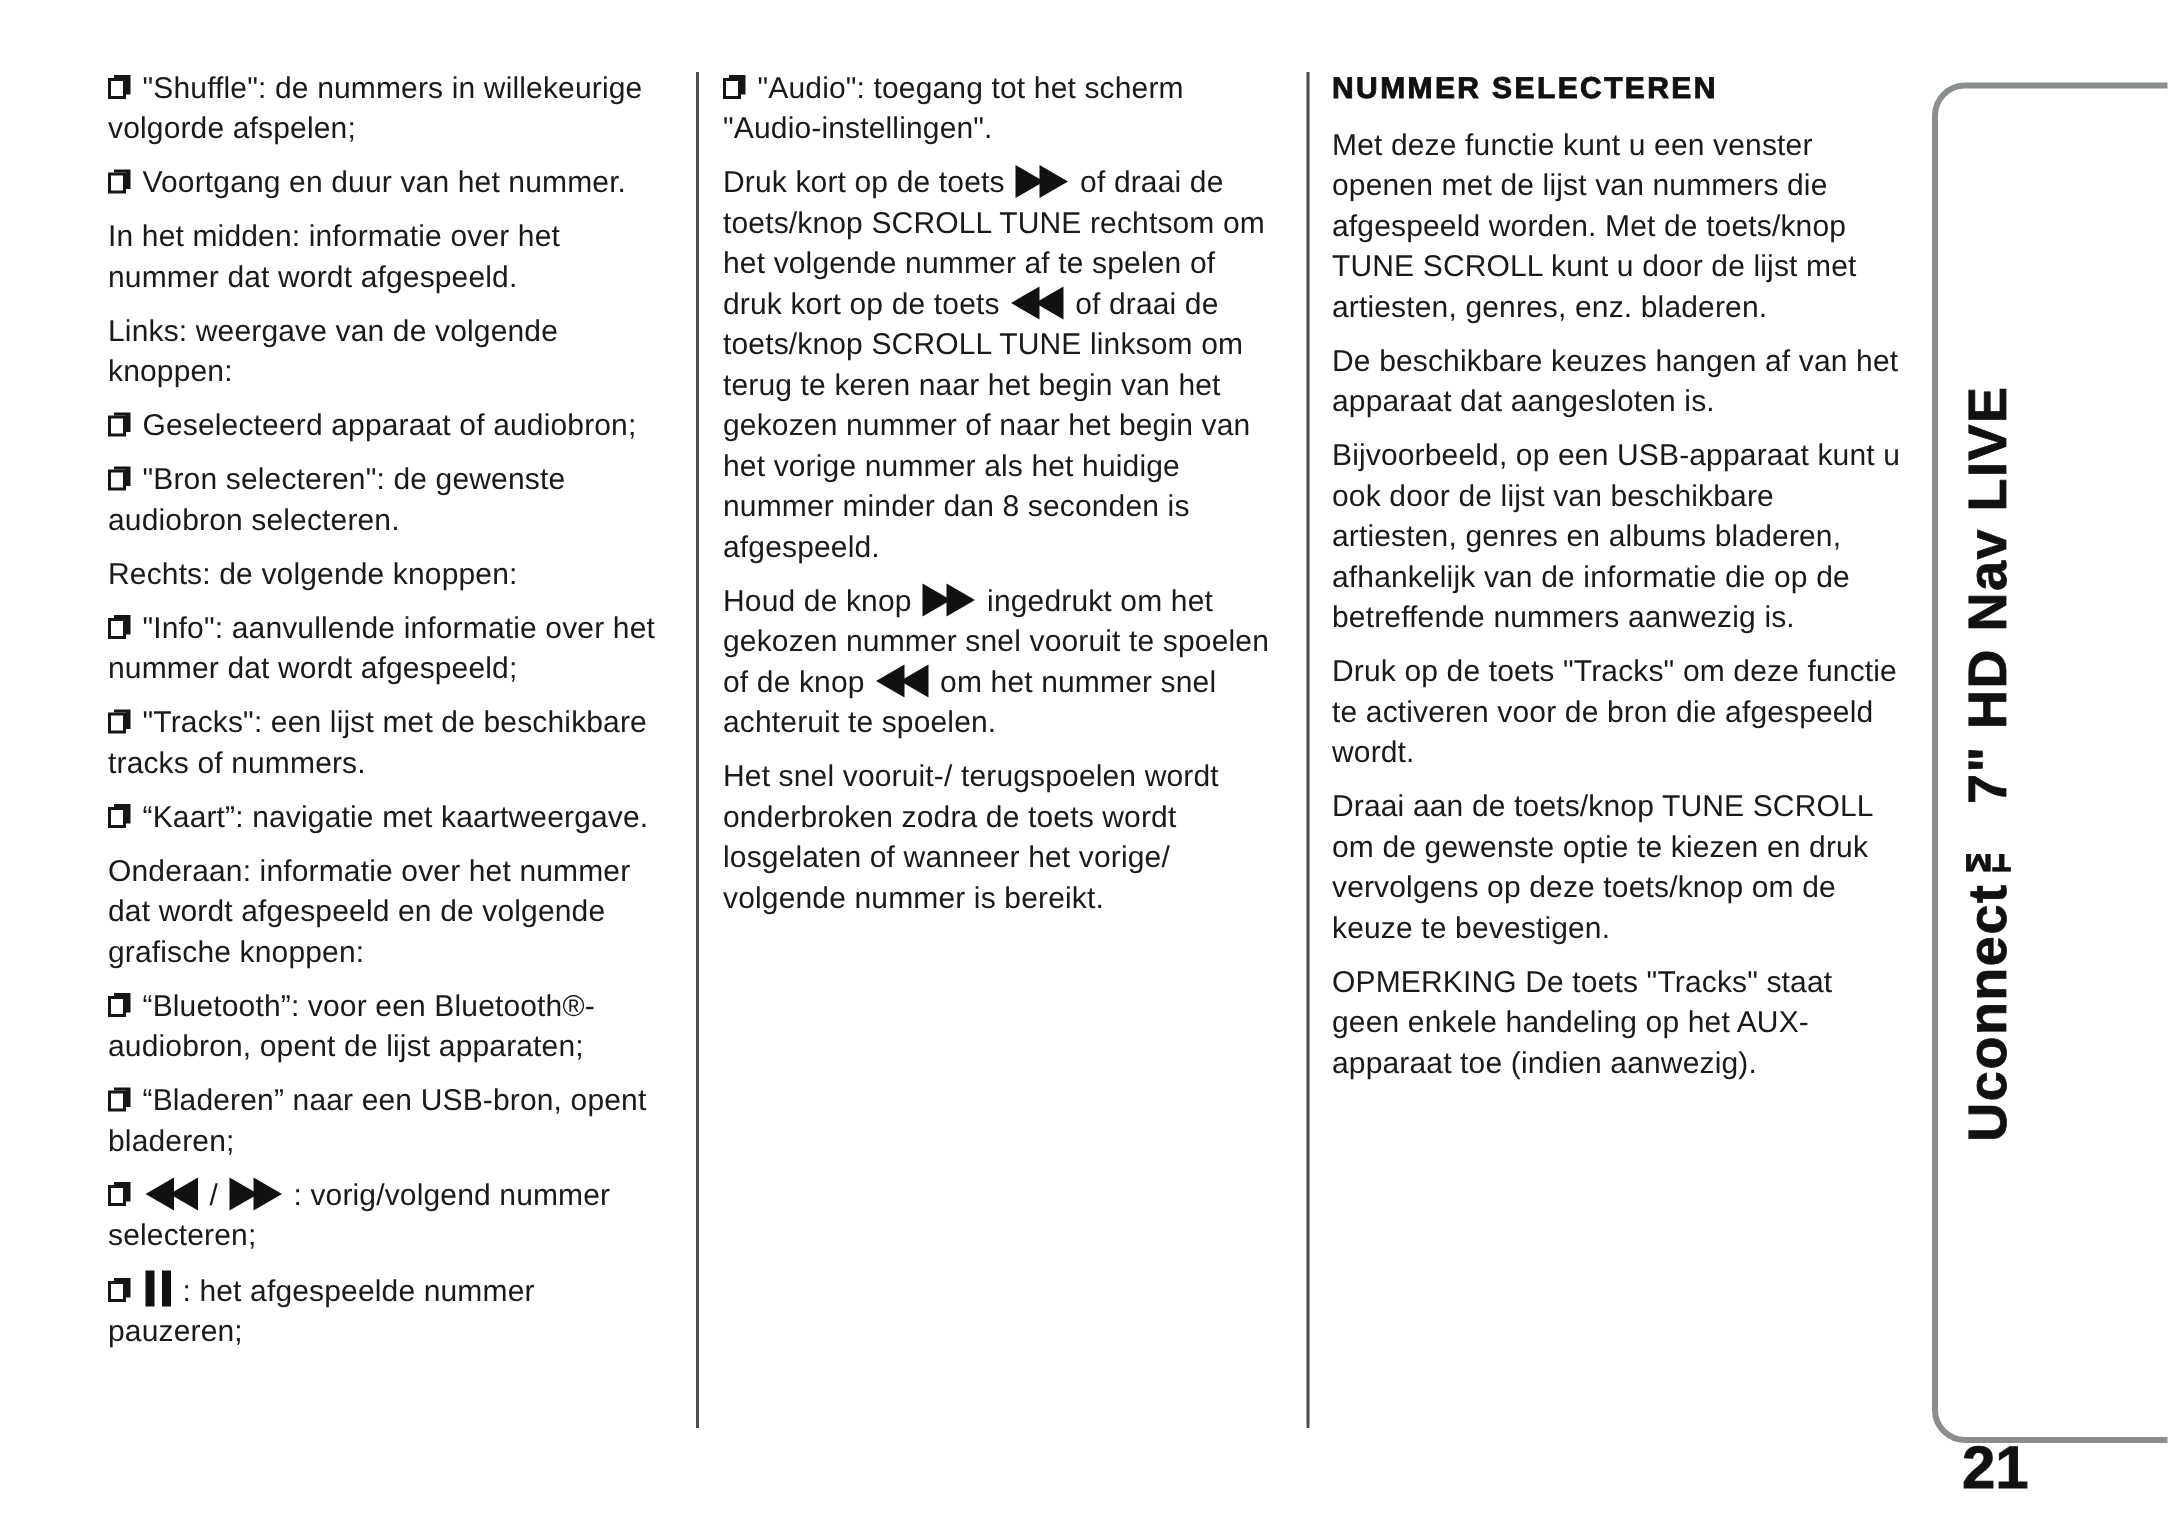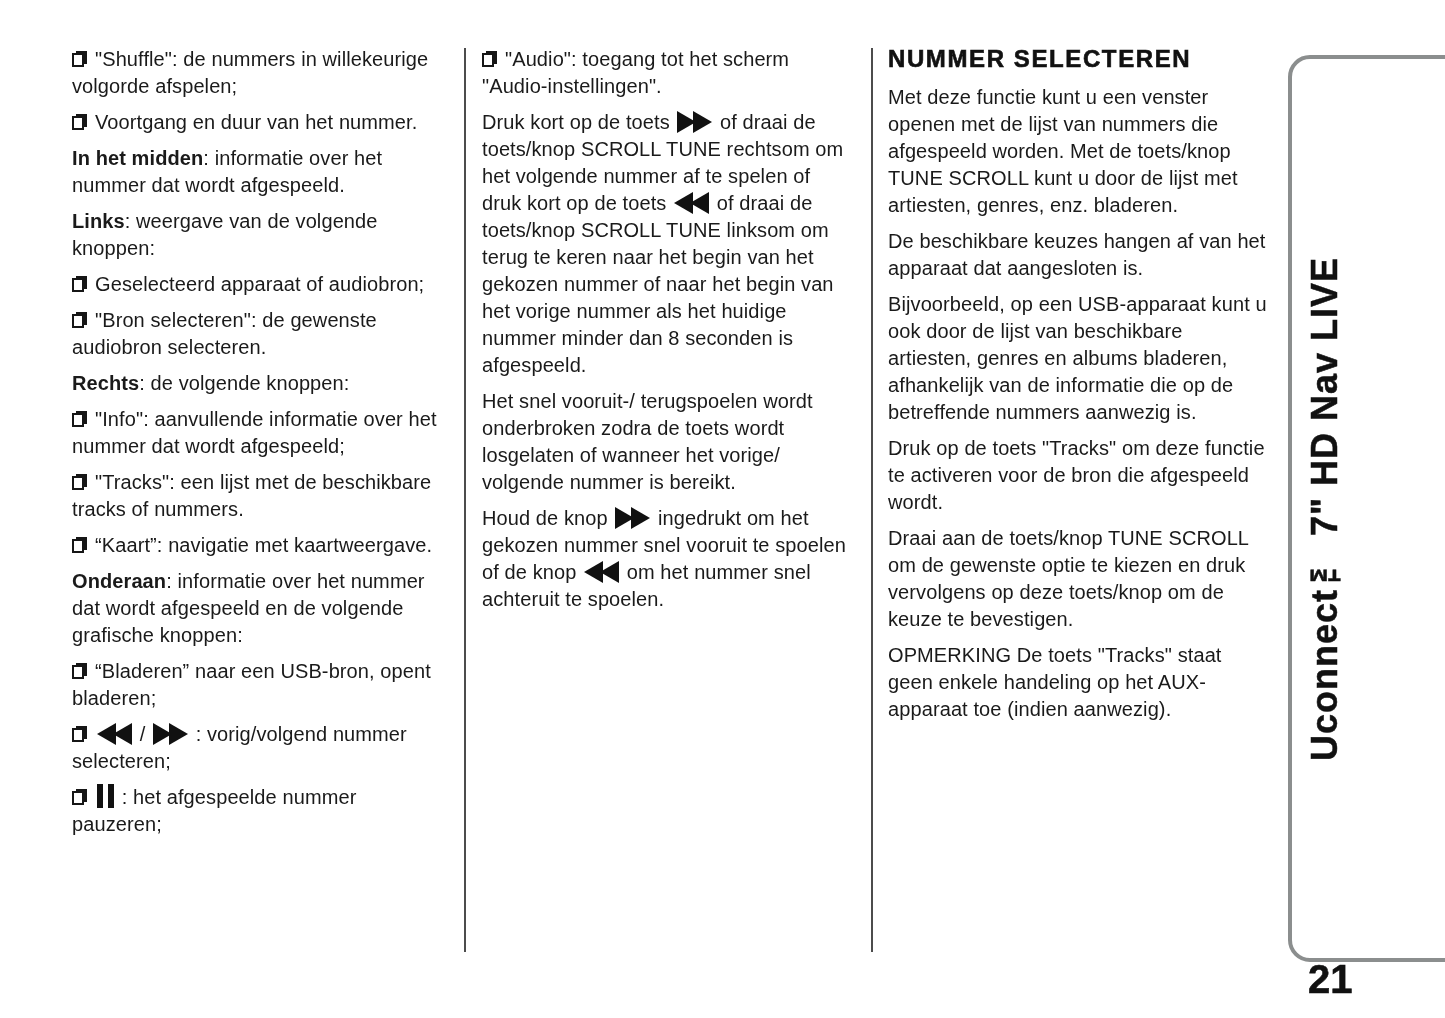--- a/index.html
+++ b/index.html
@@ -35,25 +35,25 @@
     width: 2px;
     height: 904px;
     background: #4c4c4c;
   }
   .vdivider-1 { left: 464px; }
   .vdivider-2 { left: 871px; }
 
   .para {
     margin: 0 0 9px 0;
   }
-  .para .b { font-weight: bold; }
+  .para .b { font-weight: normal; }
 
   .heading {
     margin: 30px 0 12px 0;
-    font-size: 24px;
+    font-size: 20px;
     line-height: 26px;
     font-weight: bold;
     letter-spacing: 1.6px;
     color: #111111;
     -webkit-text-stroke: 0.6px #111111;
   }
   .heading:first-child { margin-top: 0; }
 
   
   .sq {
@@ -155,20 +155,21 @@
       <p class="para"><span class="sq"></span><span>Voortgang en duur van het nummer.</span></p>
       <p class="para"><span class="b">In het midden</span><span>: informatie over het nummer dat wordt afgespeeld.</span></p>
       <p class="para"><span class="b">Links</span><span>: weergave van de volgende knoppen:</span></p>
       <p class="para"><span class="sq"></span><span>Geselecteerd apparaat of audiobron;</span></p>
       <p class="para"><span class="sq"></span><span>"Bron selecteren": de gewenste audiobron selecteren.</span></p>
       <p class="para"><span class="b">Rechts</span><span>: de volgende knoppen:</span></p>
       <p class="para"><span class="sq"></span><span>"Info": aanvullende informatie over het nummer dat wordt afgespeeld;</span></p>
       <p class="para"><span class="sq"></span><span>"Tracks": een lijst met de beschikbare tracks of nummers.</span></p>
       <p class="para"><span class="sq"></span><span>“Kaart”: navigatie met kaartweergave.</span></p>
       <p class="para"><span class="b">Onderaan</span><span>: informatie over het nummer dat wordt afgespeeld en de volgende grafische knoppen:</span></p>
+      <p class="para"><span class="sq"></span><span>“Bluetooth”: voor een </span><span class="b">Bluetooth®</span><span>-audiobron, opent de lijst apparaten;</span></p>
       <p class="para"><span class="sq"></span><span>“Bladeren” naar een USB-bron, opent bladeren;</span></p>
       <p class="para"><span class="sq"></span><span class="ic rewind-icon">
           <i></i>
           <i></i>
         </span><span> / </span><span class="ic fast-forward-icon">
           <i></i>
           <i></i>
         </span><span> : vorig/volgend nummer selecteren;</span></p>
       <p class="para"><span class="sq"></span><span class="ic pause-icon">
           <i></i>
@@ -178,28 +179,28 @@
   <div class="vdivider vdivider-1"></div>
   <div class="col col-2">
       <p class="para"><span class="sq"></span><span>"Audio": toegang tot het scherm "Audio-instellingen".</span></p>
       <p class="para"><span>Druk kort op de toets </span><span class="ic fast-forward-icon">
           <i></i>
           <i></i>
         </span><span> of draai de toets/knop SCROLL TUNE rechtsom om het volgende nummer af te spelen of druk kort op de toets </span><span class="ic rewind-icon">
           <i></i>
           <i></i>
         </span><span> of draai de toets/knop SCROLL TUNE linksom om terug te keren naar het begin van het gekozen nummer of naar het begin van het vorige nummer als het huidige nummer minder dan 8 seconden is afgespeeld.</span></p>
+      <p class="para"><span>Houd de knop </span><span class="ic fast-forward-icon">
+          <i></i>
+          <i></i>
+        </span><span> ingedrukt om het gekozen nummer snel vooruit te spoelen of de knop </span><span class="ic rewind-icon">
+          <i></i>
+          <i></i>
+        </span><span> om het nummer snel achteruit te spoelen.</span></p>
       <p class="para"><span>Het snel vooruit-/ terugspoelen wordt onderbroken zodra de toets wordt losgelaten of wanneer het vorige/ volgende nummer is bereikt.</span></p>
-      <p class="para"><span>Houd de knop </span><span class="ic fast-forward-icon">
-          <i></i>
-          <i></i>
-        </span><span> ingedrukt om het gekozen nummer snel vooruit te spoelen of de knop </span><span class="ic rewind-icon">
-          <i></i>
-          <i></i>
-        </span><span> om het nummer snel achteruit te spoelen.</span></p>
     </div>
   <div class="vdivider vdivider-2"></div>
   <div class="col col-3">
       <h2 class="heading">
         <div>NUMMER SELECTEREN</div>
       </h2>
       <p class="para"><span>Met deze functie kunt u een venster openen met de lijst van nummers die afgespeeld worden. Met de toets/knop TUNE SCROLL kunt u door de lijst met artiesten, genres, enz. bladeren.</span></p>
       <p class="para"><span>De beschikbare keuzes hangen af van het apparaat dat aangesloten is.</span></p>
       <p class="para"><span>Bijvoorbeeld, op een USB-apparaat kunt u ook door de lijst van beschikbare artiesten, genres en albums bladeren, afhankelijk van de informatie die op de betreffende nummers aanwezig is.</span></p>
       <p class="para"><span>Druk op de toets "Tracks" om deze functie te activeren voor de bron die afgespeeld wordt.</span></p>

